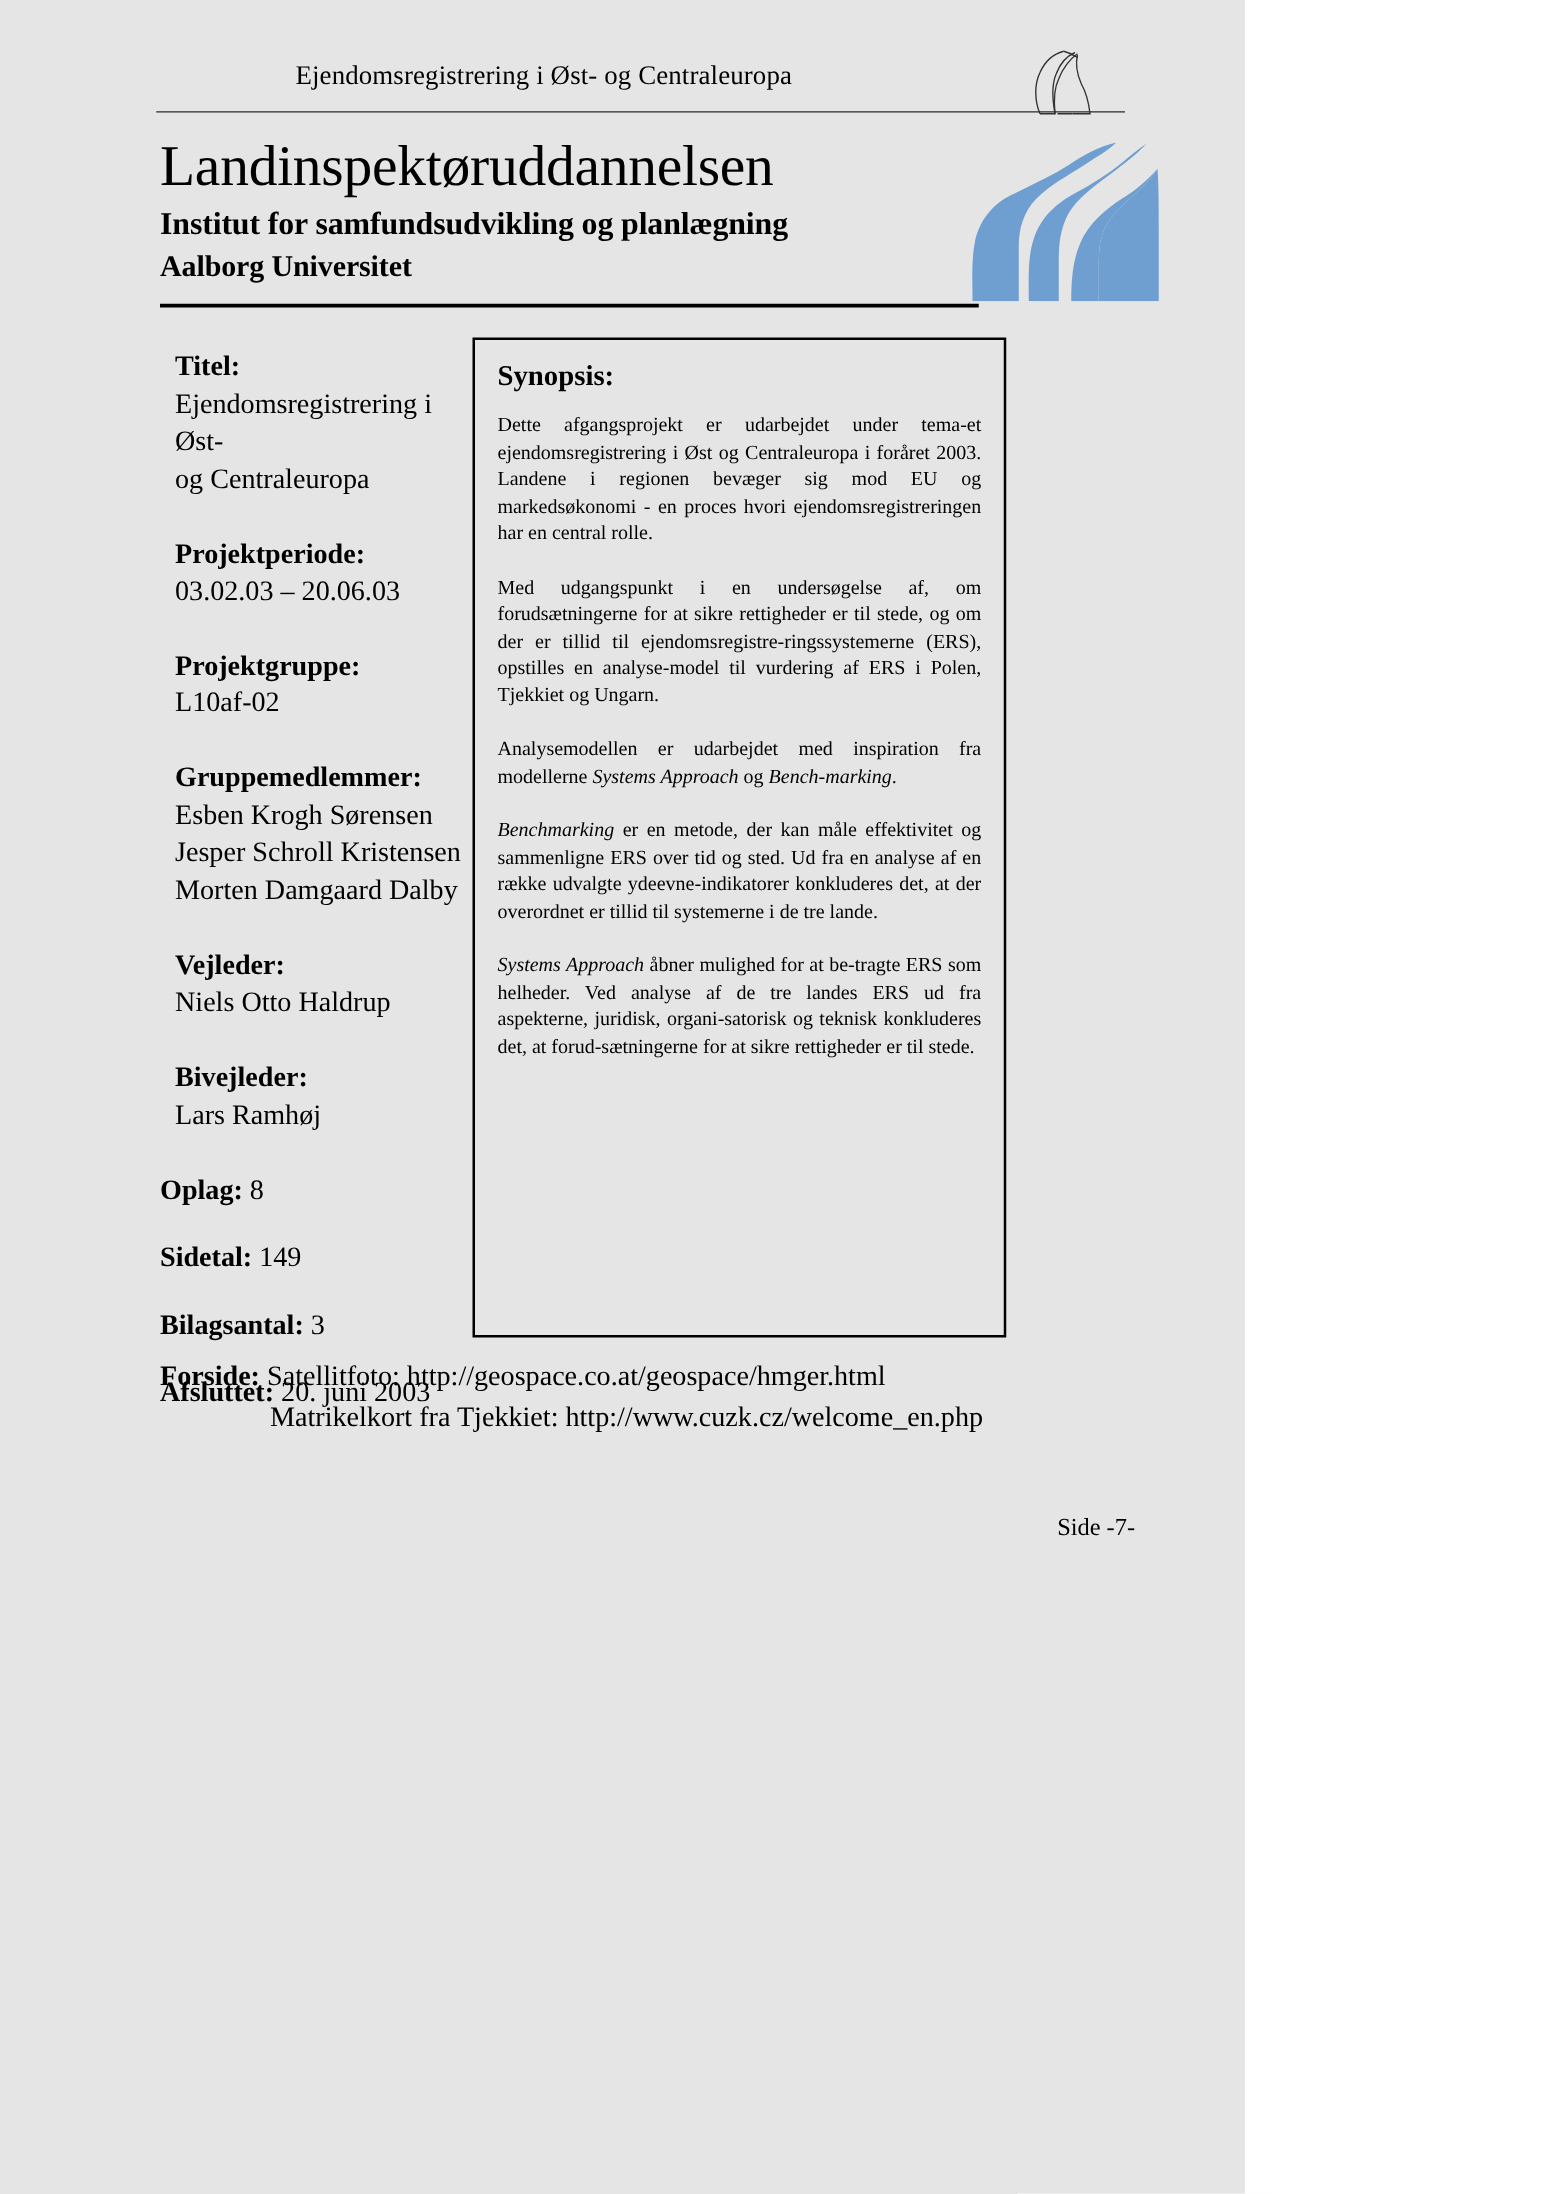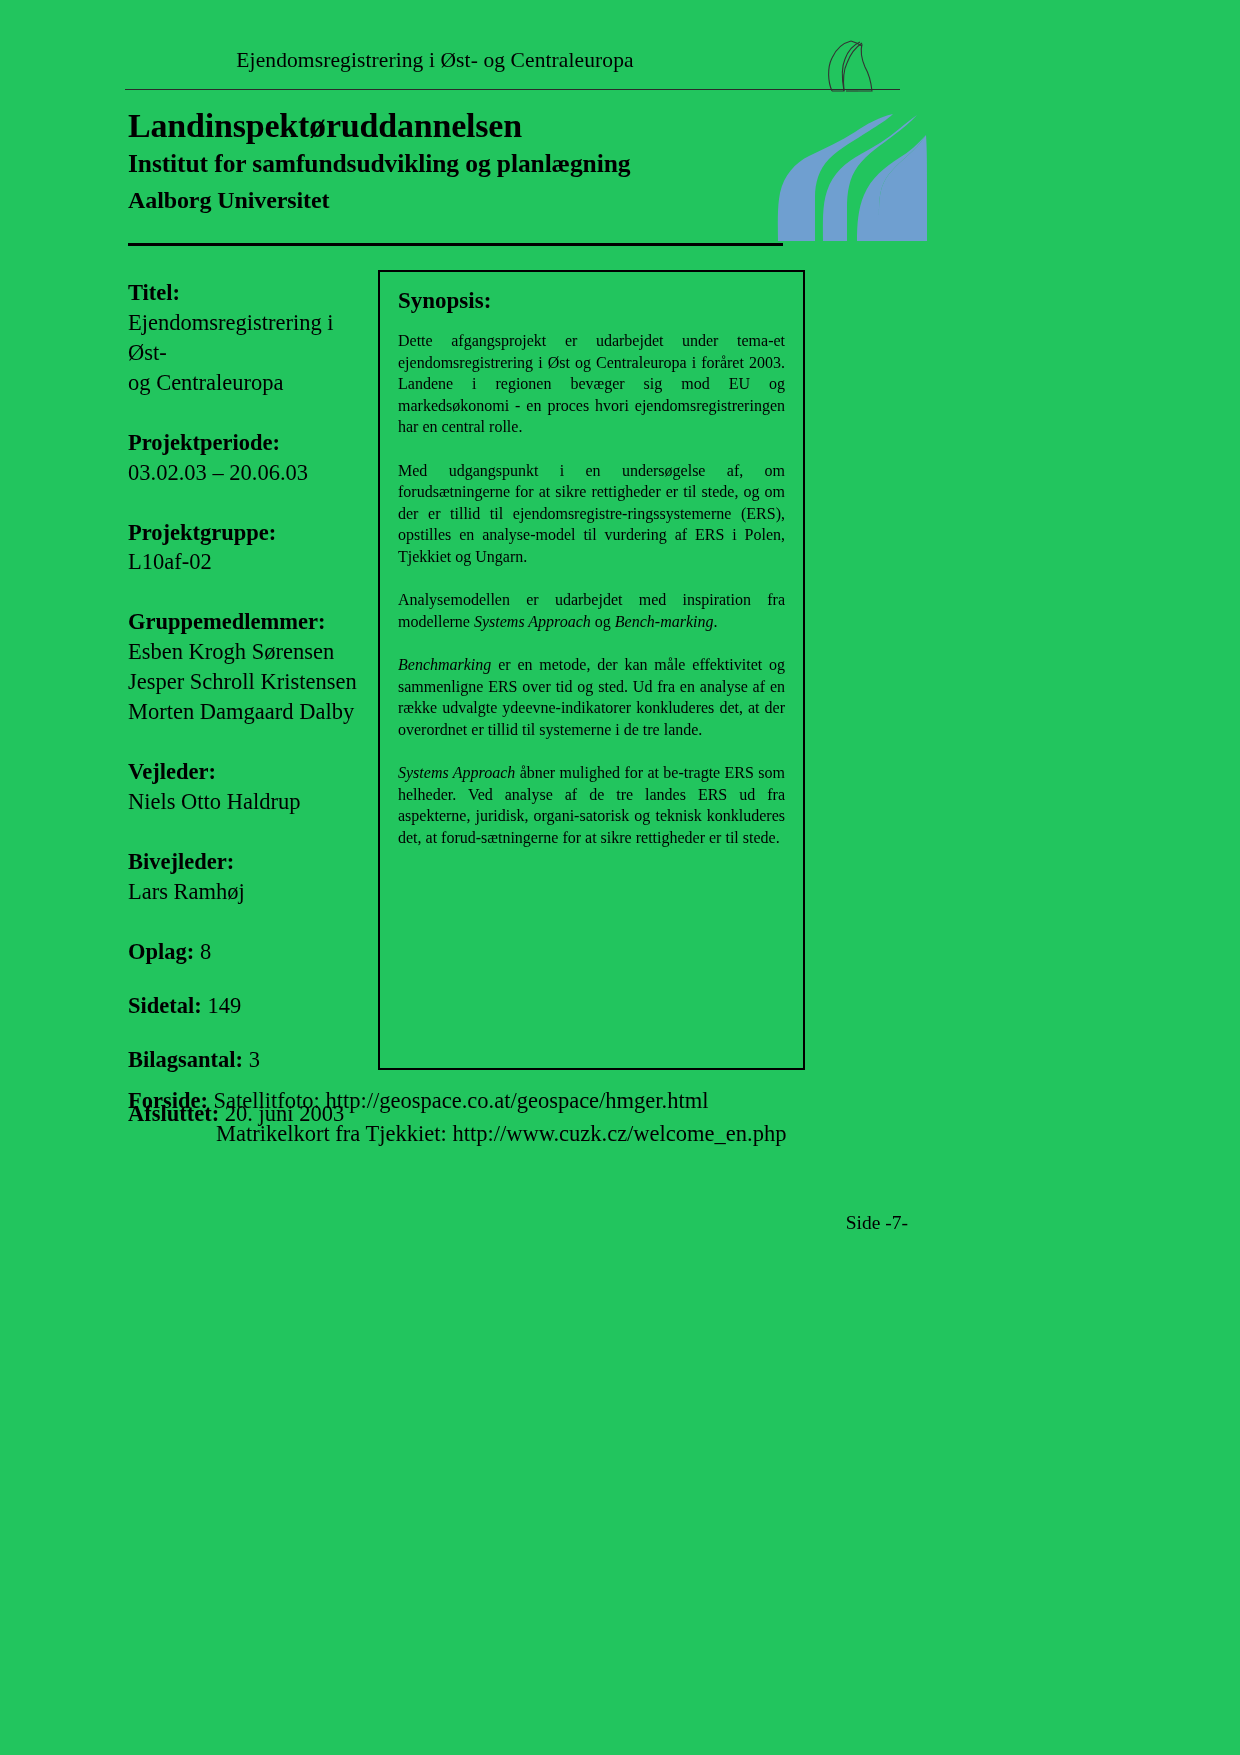--- a/index.html
+++ b/index.html
@@ -6,23 +6,23 @@
     margin: 0;
     padding: 0;
     background: #ffffff;
   }
   body {
     font-family: "Liberation Serif", "DejaVu Serif", serif;
     color: #000000;
   }
   .page {
     position: relative;
-    width: 1240px;
+    width: 996px;
     height: 1755px;
-    background: #22c55e;
+    background: #e5e5e5;
     box-sizing: border-box;
     overflow: hidden;
   }
 
   
   .running-header {
     position: absolute;
     left: 125px;
     top: 42px;
     width: 755px;
@@ -55,22 +55,22 @@
   }
 
   
   .title-block {
     position: absolute;
     left: 128px;
     top: 105px;
     width: 660px;
   }
   .doc-title {
-    font-size: 34px;
-    font-weight: bold;
+    font-size: 46px;
+    font-weight: normal;
     line-height: 1.22;
     letter-spacing: -0.2px;
     margin: 0;
   }
   .doc-subtitle {
     font-size: 25.5px;
     font-weight: bold;
     line-height: 1.42;
     margin: 0;
     letter-spacing: -0.1px;
@@ -101,21 +101,21 @@
   
   .info-left {
     position: absolute;
     left: 128px;
     top: 278px;
     width: 248px;
     font-size: 22.5px;
     line-height: 1.33;
   }
   .field {
-    margin: 0 0 0 0;
+    margin: 0 0 0 12px;
   }
   .field-label {
     font-weight: bold;
   }
   .field-value { }
   .gap-lg { height: 30px; }
 
   .inline-field {
     margin: 0;
     padding: 0;

